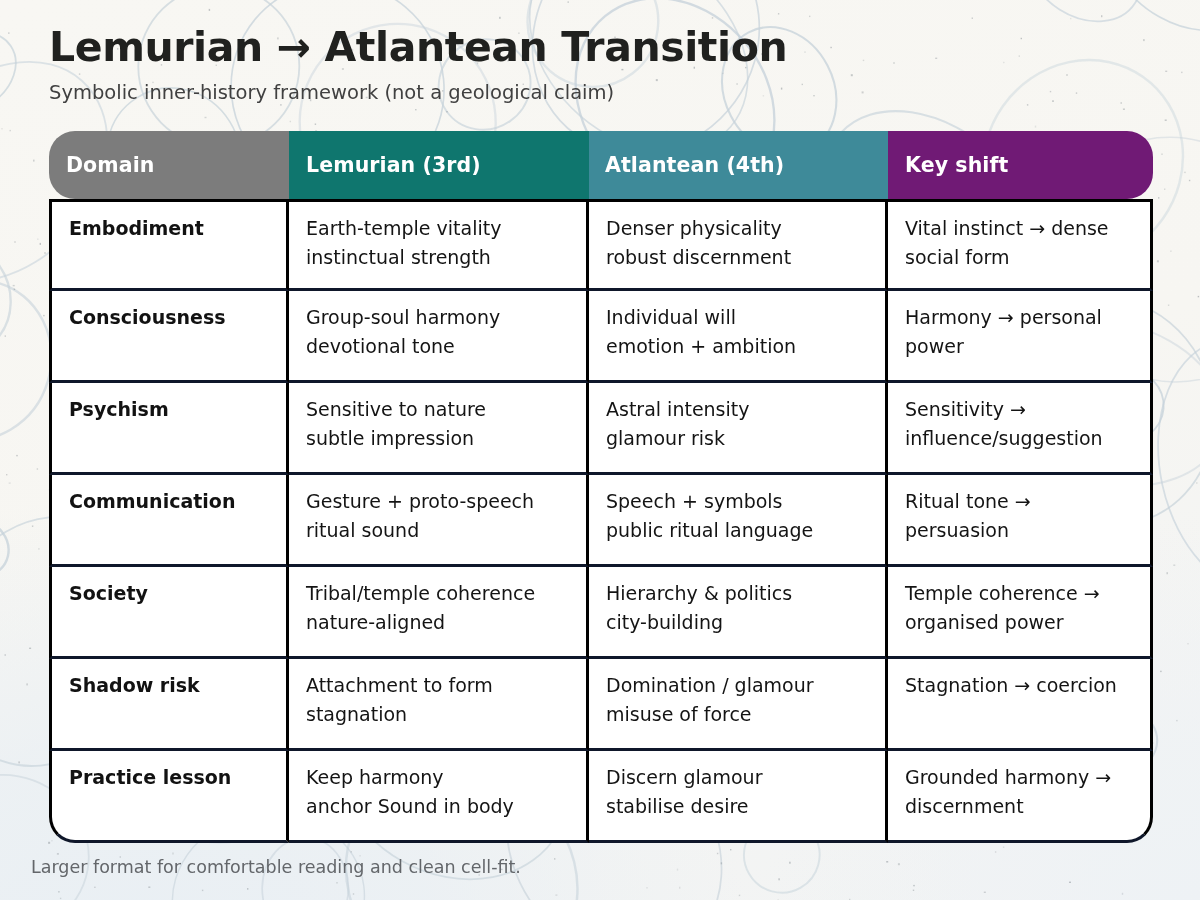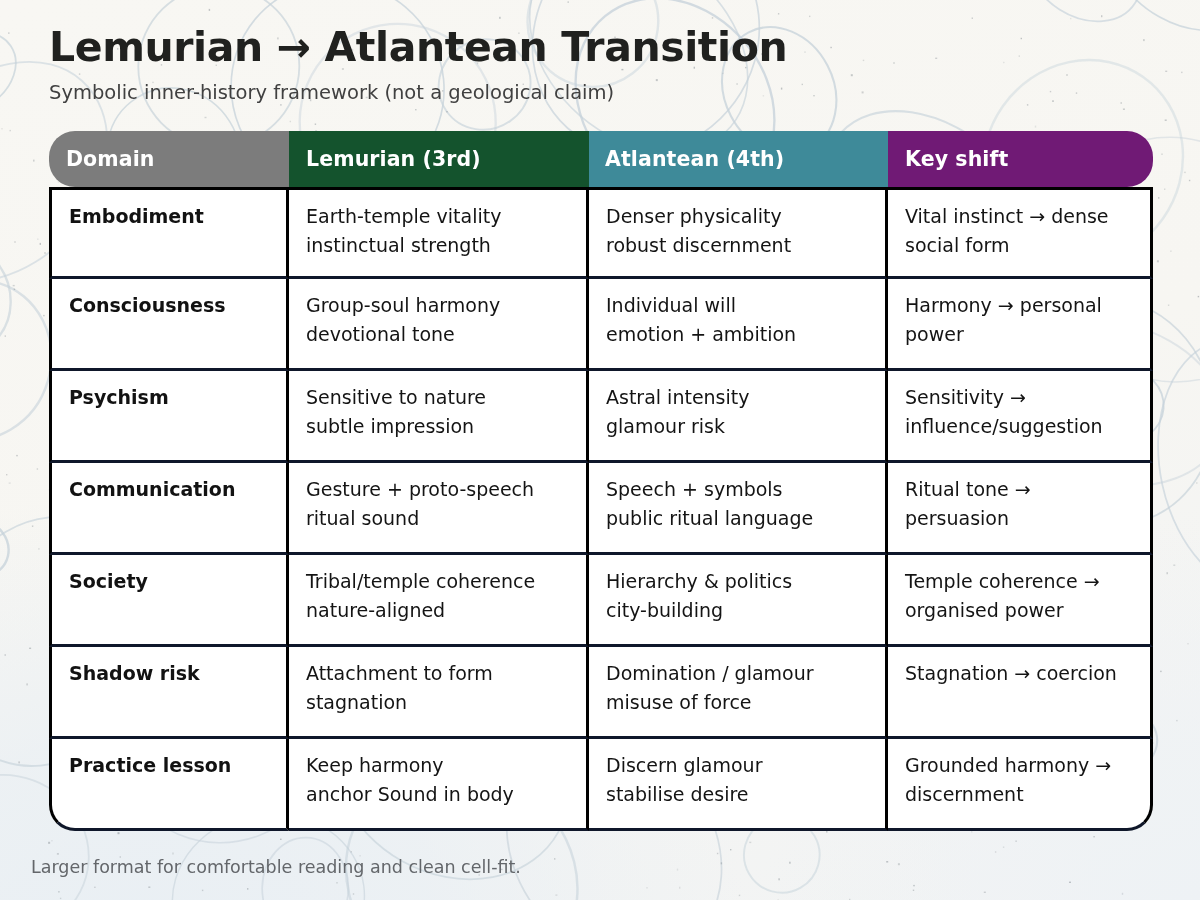--- a/index.html
+++ b/index.html
@@ -83,33 +83,33 @@
     table-layout: fixed;
   }
 
   table.matrix col.c-domain  { width: 240px; }
   table.matrix col.c-lem     { width: 300px; }
   table.matrix col.c-atl     { width: 299px; }
   table.matrix col.c-key     { width: 265px; }
 
   
   thead th {
-    height: 56px;
+    height: 68px;
     padding: 0 17px;
     text-align: left;
     vertical-align: middle;
     font-size: 20.5px;
     font-weight: bold;
     color: #ffffff;
     letter-spacing: 0.1px;
     white-space: nowrap;
     border: none;
   }
   th.h-domain { background: #7c7c7c; border-radius: 26px 0 0 26px; }
-  th.h-lem    { background: #14532d; }
+  th.h-lem    { background: #0f766e; }
   th.h-atl    { background: #3e8a99; padding-left: 16px; }
   th.h-key    { background: #701a75; border-radius: 0 26px 26px 0; }
 
   
   tbody tr { height: 92px; }
 
   tbody td {
     vertical-align: top;
     padding: 14px 17px 14px 17px;
     background: #ffffff;

